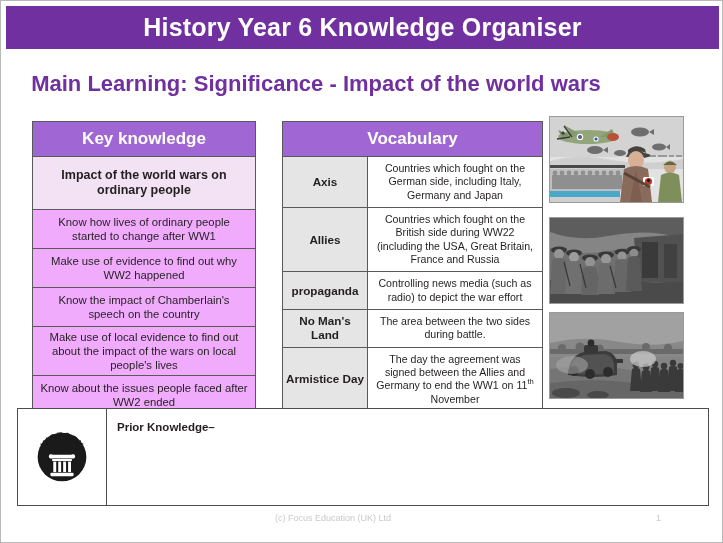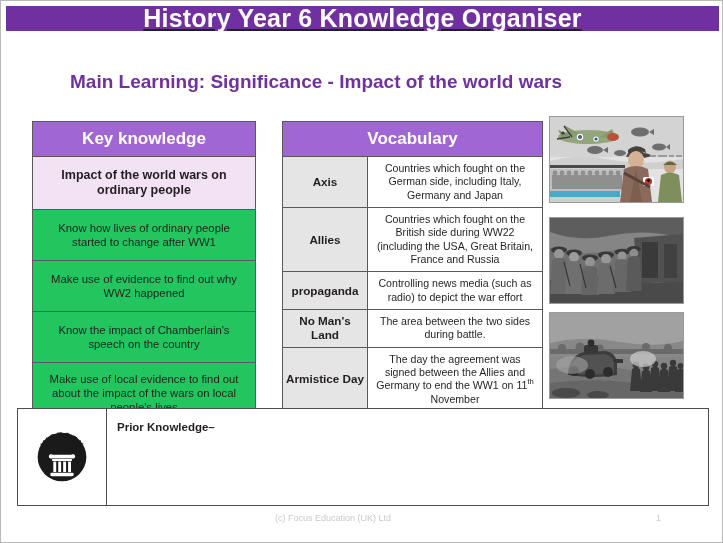--- a/index.html
+++ b/index.html
@@ -22,45 +22,44 @@
     border: 1px solid #b8b8b8;
     background: #ffffff;
   }
 
   
   .banner {
     position: absolute;
     left: 5px;
     top: 5px;
     width: 713px;
-    height: 25px;
+    height: 43px;
     background: #7030A0;
     display: flex;
     align-items: center;
     justify-content: center;
-    text-decoration: underline;
   }
   .banner-title {
     color: #ffffff;
     font-size: 25px;
     font-weight: bold;
     letter-spacing: 0.2px;
     line-height: 1;
     white-space: nowrap;
   }
 
   
   .subheading {
     position: absolute;
     left: 0;
     top: 70px;
     width: 630px;
     text-align: center;
     color: #7030A0;
-    font-size: 19px;
+    font-size: 22px;
     font-weight: bold;
     white-space: nowrap;
   }
 
   
   .tbl {
     position: absolute;
     border-collapse: collapse;
     table-layout: fixed;
     background: #ffffff;
@@ -93,23 +92,23 @@
   #key-knowledge-table .sub-hdr {
     font-size: 12.5px;
     font-weight: bold;
     line-height: 1.22;
     padding: 6px 8px;
     height: 40px;
   }
   #key-knowledge-table .kk-row {
     font-size: 11.3px;
     line-height: 1.24;
-    padding: 8px 7px;
+    padding: 2px 7px;
     height: 34px;
-    background: #22c55e;
+    background: #f0abfc;
   }
 
   
   #vocabulary-table {
     left: 281px;
     top: 120px;
     width: 260px;
   }
   #vocabulary-table col.c-term { width: 85px; }
   #vocabulary-table col.c-def  { width: 175px; }

